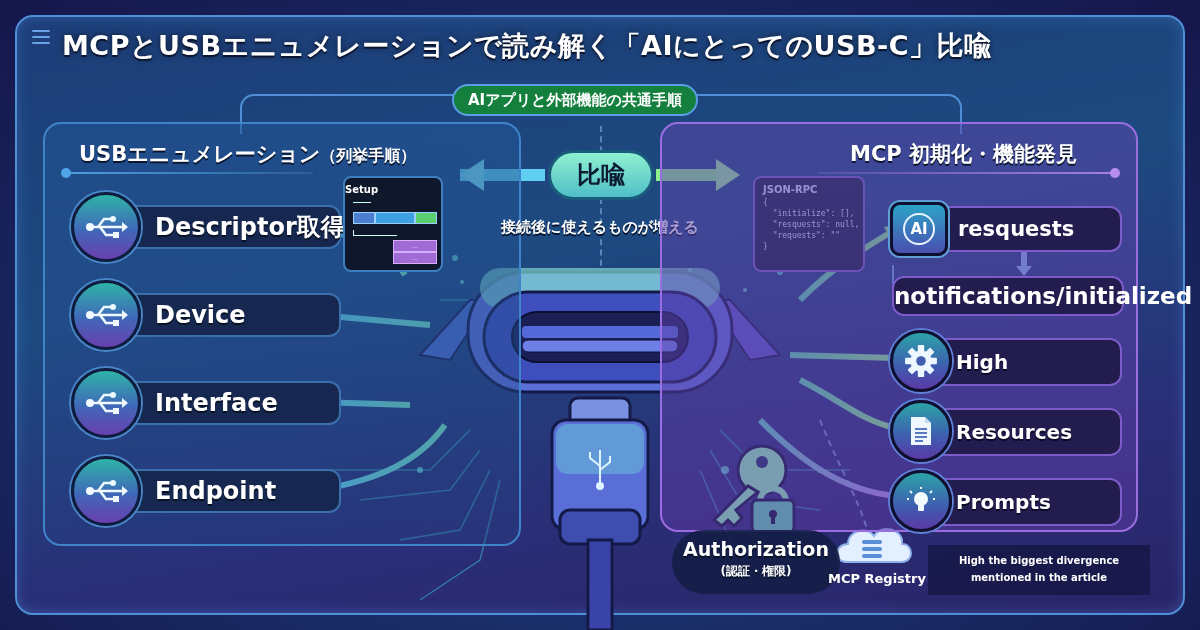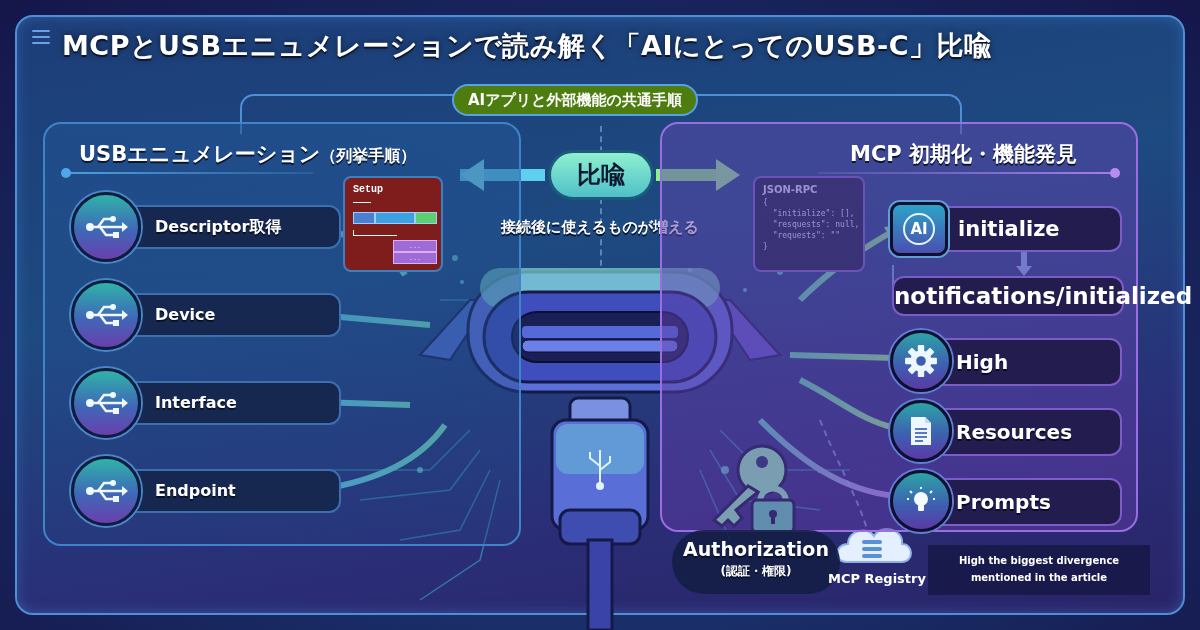--- a/index.html
+++ b/index.html
@@ -22,21 +22,21 @@
     position: absolute; left: 62px; top: 28px; width: 1100px;
     font-size: 27px; font-weight: bold; letter-spacing: .5px;
     text-shadow: 0 2px 0 #0b1530, 0 0 6px rgba(0,0,0,.6);
   }
   .bracket {
     position: absolute; left: 240px; top: 94px; width: 722px; height: 40px;
     border: 2px solid #4e8fd6; border-bottom: none; border-radius: 14px 14px 0 0;
   }
   .common-pill {
     position: absolute; left: 452px; top: 84px; height: 32px; padding: 0 14px;
-    border: 2px solid #5aa0e6; border-radius: 18px; background: #4d7c0f;
+    border: 2px solid #5aa0e6; border-radius: 18px; background: #15803d;
     font-size: 15px; font-weight: bold; line-height: 28px; white-space: nowrap;
   }
   .center-dash { position:absolute; left: 600px; top: 126px; width: 0; height: 150px; border-left: 2px dashed rgba(140,200,240,.5); }
 
   
   .panel-left {
     position: absolute; left: 43px; top: 122px; width: 478px; height: 424px;
     border: 2px solid #3f83c8; border-radius: 18px;
     background: linear-gradient(180deg, rgba(34,86,150,.55), rgba(38,62,130,.35));
   }
@@ -54,32 +54,32 @@
   .panel-left .rule { left: 18px; background: linear-gradient(90deg,#4f9fe0,rgba(79,159,224,.2)); }
   .panel-left .rule::before { left:-2px; background:#4fa6e8; }
   .panel-right .rule { right: 18px; width: 300px; background: linear-gradient(270deg,#a77ee8,rgba(167,126,232,.2)); }
   .panel-right .rule::before { right:-2px; background:#b78cf0; }
 
   .usb-row { position: absolute; left: 26px; width: 250px; height: 56px; }
   .usb-bar {
     position:absolute; left: 40px; top: 7px; width: 230px; height: 44px;
     background: #16284f; border: 2px solid #3c6fae; border-radius: 12px;
   }
-  .usb-label { position:absolute; left: 84px; top: 0; line-height: 58px; font-size: 16px; font-weight: bold; white-space: nowrap; text-shadow: 0 2px 0 #081126; }
+  .usb-label { position:absolute; left: 84px; top: 0; line-height: 58px; font-size: 24px; font-weight: bold; white-space: nowrap; text-shadow: 0 2px 0 #081126; }
   .round-icon {
     position:absolute; left: 0; top: -6px; width: 70px; height: 70px; border-radius: 50%;
     background: linear-gradient(180deg,#2fb3a8 0%,#3f68b8 55%,#6a3fae 100%);
     border: 3px solid #0e1c3d; box-shadow: 0 0 0 2px #4a86c8;
     display:flex; align-items:center; justify-content:center;
   }
   .round-icon svg { width: 44px; height: 30px; }
 
   .setup-box {
     position:absolute; left: 343px; top: 176px; width: 100px; height: 96px;
-    background: #7f1d1d; border: 2px solid #3f7fbf; border-radius: 8px; padding: 6px 8px; font-family: Liberation Mono, monospace;
+    background: #0f172a; border: 2px solid #3f7fbf; border-radius: 8px; padding: 6px 0;
   }
   .setup-box .lbl { font-size: 10px; font-weight: bold; }
   .seg { position:absolute; top: 34px; height: 12px; border:1px solid #9ad0ff; }
   .pk { position:absolute; left: 48px; width: 44px; height: 12px; background:#a16bd6; border:1px solid #d6b0ff; font-size:7px; text-align:center; line-height:10px; color:#e8d7ff; }
   .metaphor-pill {
     position:absolute; left: 548px; top: 150px; width: 106px; height: 50px; border-radius: 25px;
     background: linear-gradient(180deg,#8ff0d0,#4fc0c8); border: 3px solid #1a5a7a;
     color:#0b1b34; font-size: 24px; font-weight: bold; text-align:center; line-height: 44px;
   }
   .metaphor-sub { position:absolute; left: 480px; top: 218px; width: 240px; text-align:center; font-size: 15px; font-weight: bold; text-shadow: 0 2px 0 #081126; }
@@ -333,21 +333,21 @@
 }</div></div>
 
 <div class="panel-right">
   <div class="panel-title">MCP 初期化・機能発見</div>
   <div class="rule"></div>
 
   <div class="init-bar"></div>
   <div class="ai-square">
       <span>AI</span>
     </div>
-  <div class="init-label">initialize</div>
+  <div class="init-label">resquests</div>
 
   <div class="notif-bar">notifications/initialized</div>
 
   <div class="mcp-row" style="top:210px">
     <div class="mcp-bar"></div>
     <div class="mcp-round">
       <svg viewBox="0 0 32 32" width="34" height="34">
           <g fill="#eef6ff">
             <circle cx="16" cy="16" r="10"></circle>
             <rect x="13" y="1" width="6" height="8" rx="1"></rect>

